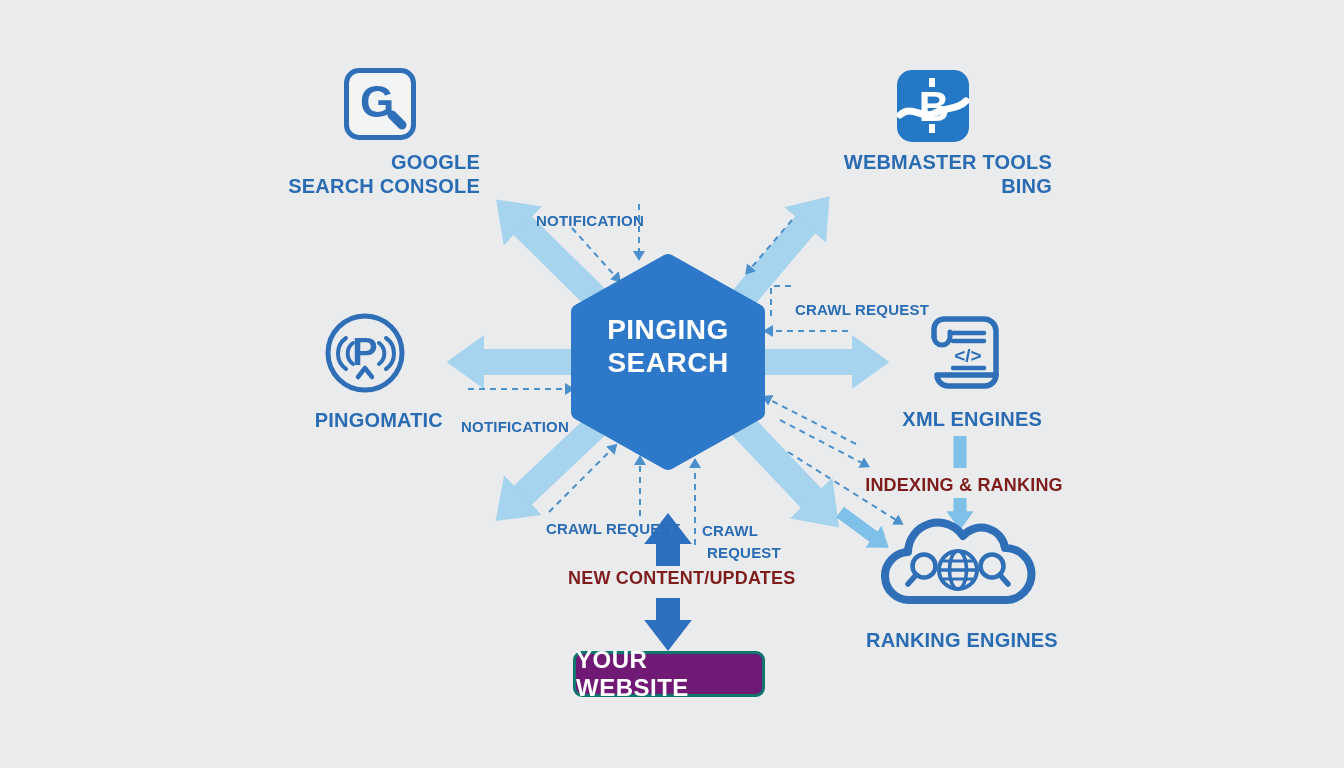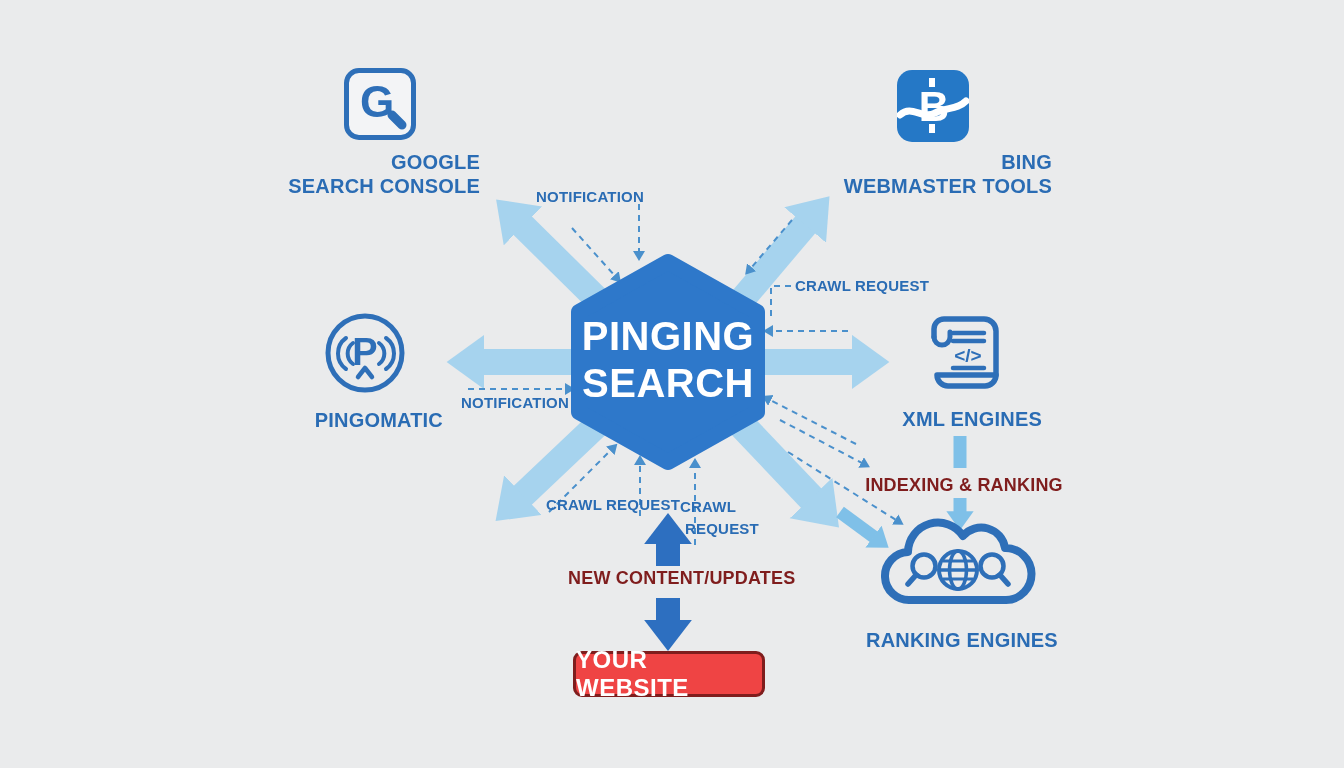--- a/index.html
+++ b/index.html
@@ -13,20 +13,21 @@
   .abs{position:absolute;}
   svg{display:block;}
   
   .edge-lbl{
     position:absolute;
     color:#2a6cb4;
     font-weight:700;
     font-size:15px;
     letter-spacing:.2px;
     white-space:nowrap;
+    margin-top:24px;
   }
   .node-lbl{
     position:absolute;
     color:#2a6cb4;
     font-weight:700;
     font-size:20px;
     letter-spacing:.2px;
     text-align:right;
     line-height:1.22;
     white-space:nowrap;
@@ -39,21 +40,21 @@
     letter-spacing:.2px;
     text-align:center;
     white-space:nowrap;
   }
   
   .hex-text{
     position:absolute;
     left:578px;top:313px;width:180px;
     color:#ffffff;
     font-weight:700;
-    font-size:40px;
+    font-size:28px;
     line-height:1.18;
     text-align:center;
     letter-spacing:.5px;
   }
   
   .icon-google{
     position:absolute;left:344px;top:68px;
     width:62px;height:62px;
     background:#f3f4f6;
     border:5px solid #2e6fb8;
@@ -63,22 +64,22 @@
   .icon-bing{
     position:absolute;left:897px;top:70px;
     width:72px;height:72px;
     background:#2578c6;
     border-radius:15px;
   }
   
   .website-btn{
     position:absolute;left:573px;top:651px;
     width:186px;height:40px;
-    background:#ef4444;
-    border:3px solid #7f1d1d;
+    background:#701a75;
+    border:3px solid #0f766e;
     border-radius:9px;
     display:flex;align-items:center;justify-content:center;
     color:#ffffff;font-weight:700;font-size:24px;letter-spacing:.5px;
   }
 </style>
 </head>
 <body>
 
 <div class="canvas">
 
@@ -155,22 +156,22 @@
 
   <div class="icon-bing">
     <svg width="72" height="72" viewBox="0 0 72 72">
       <rect x="32" y="8" width="6" height="9" fill="#ffffff"></rect>
       <rect x="32" y="54" width="6" height="9" fill="#ffffff"></rect>
       <text x="37" y="51" font-size="42" font-weight="bold" fill="#ffffff" text-anchor="middle" font-family="Liberation Sans, sans-serif">B</text>
       <path d="M3,45 C15,34 25,50 38,43 C50,37 60,40 69,31" stroke="#ffffff" stroke-width="7" fill="none" stroke-linecap="round"></path>
     </svg>
   </div>
   <div class="node-lbl" style="left:812px;top:150px;width:240px">
+    <div>WEBMASTER TOOLS</div>
     <div>BING</div>
-    <div>WEBMASTER TOOLS</div>
   </div>
 
   <div class="abs" style="left:323px;top:311px">
     <svg width="84" height="84" viewBox="0 0 84 84">
       <circle cx="42" cy="42" r="37" stroke="#2e6fb8" stroke-width="5" fill="none"></circle>
       <text x="42" y="54" font-size="38" font-weight="bold" fill="#2e6fb8" text-anchor="middle" font-family="Liberation Sans, sans-serif">P</text>
       <g stroke="#2e6fb8" stroke-width="4" fill="none" stroke-linecap="round">
         <path d="M30,32 a13,13 0 0 0 0,21"></path>
         <path d="M23,27 a19,19 0 0 0 0,31"></path>
         <path d="M56,32 a13,13 0 0 1 0,21"></path>
@@ -222,18 +223,18 @@
 
   <div class="mid-lbl" style="left:568px;top:568px;width:200px">NEW CONTENT/UPDATES</div>
   <div class="website-btn">
     <span>YOUR WEBSITE</span>
   </div>
 
   <div class="edge-lbl" style="left:536px;top:188px">NOTIFICATION</div>
   <div class="edge-lbl" style="left:795px;top:277px">CRAWL REQUEST</div>
   <div class="edge-lbl" style="left:461px;top:394px">NOTIFICATION</div>
   <div class="edge-lbl" style="left:546px;top:496px">CRAWL REQUEST</div>
-  <div class="edge-lbl" style="left:680px;top:496px;line-height:1.45">
+  <div class="edge-lbl" style="left:702px;top:496px;line-height:1.45">
     <div>CRAWL</div>
     <div style="padding-left:5px">REQUEST</div>
   </div>
 
 </div>
 
 </body></html>

